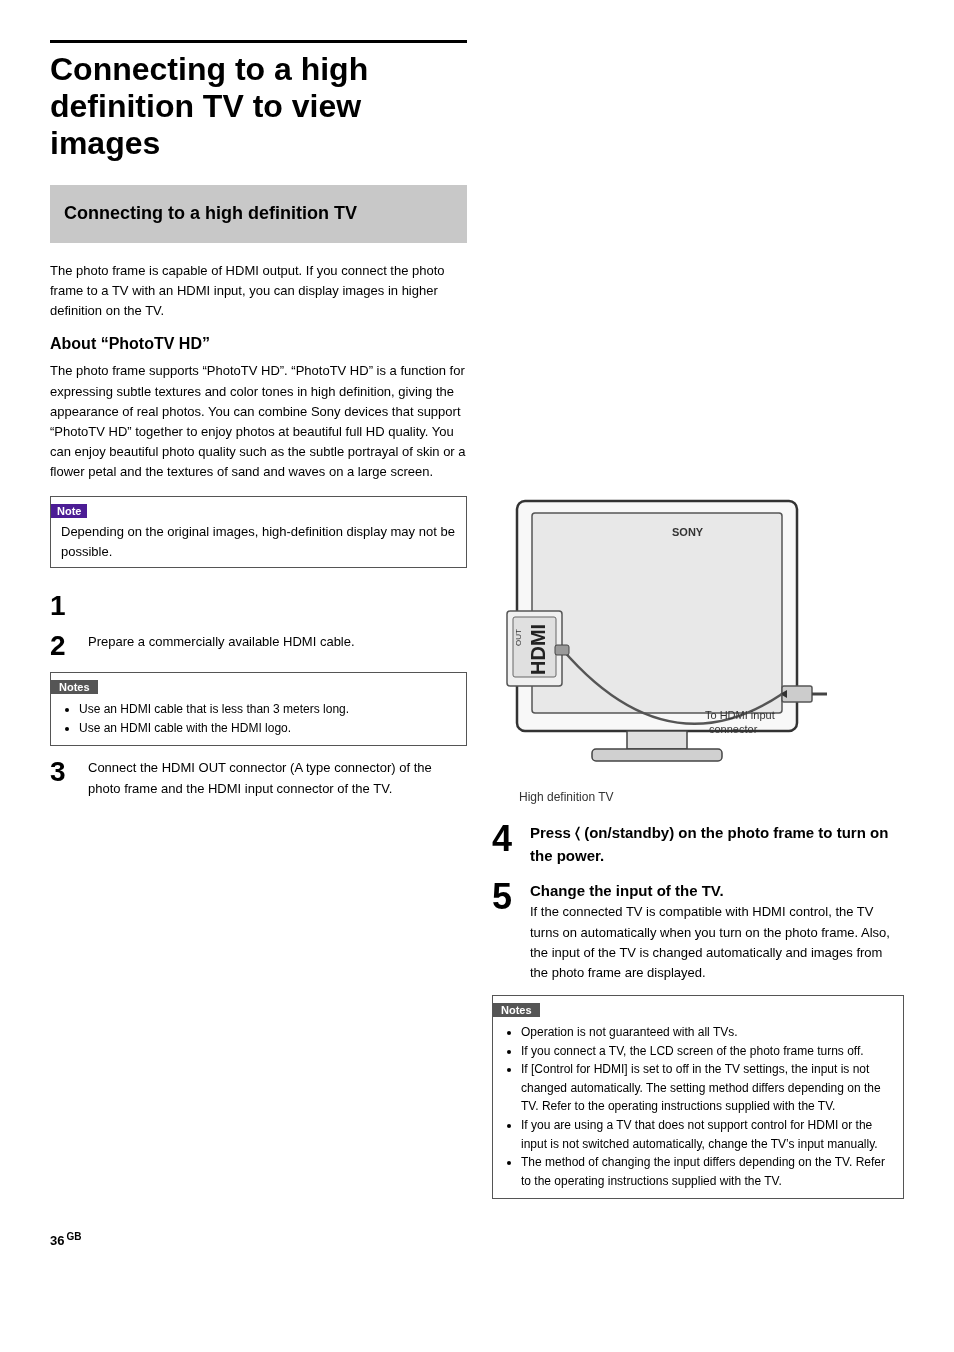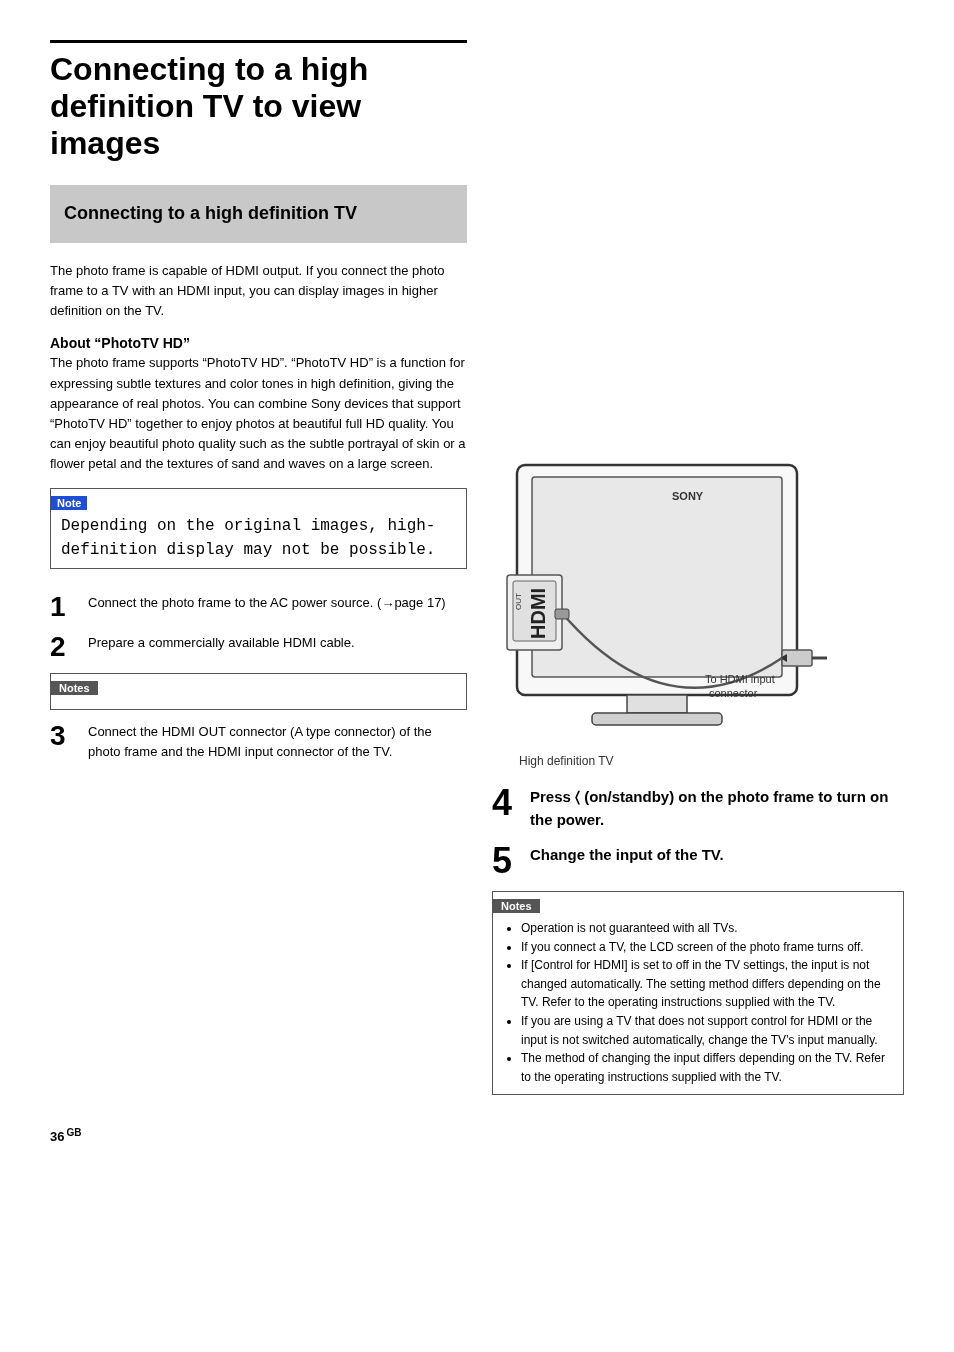--- a/index.html
+++ b/index.html
@@ -50,46 +50,45 @@
       font-size: 18px;
       font-weight: 900;
       line-height: 1.2;
     }
     .body-text {
       font-size: 13px;
       line-height: 1.55;
       margin-bottom: 14px;
     }
     h3.section-heading {
-      font-size: 14px;
-      font-weight: 900;
-      margin-bottom: 2px;
+      font-size: 16px;
+      font-weight: 900;
+      margin-bottom: 8px;
       margin-top: 4px;
     }
     .note-box {
       border: 1.5px solid #555;
       padding: 6px 10px;
       margin-bottom: 10px;
       display: inline-block;
     }
     .note-label {
       font-size: 11px;
       font-weight: bold;
-      background: #1d4ed8;
+      background: #4c1d95;
       color: #fff;
       padding: 1px 6px;
       display: inline-block;
       margin-bottom: 4px;
       margin-top: -6px;
       margin-left: -10px;
     }
     .note-content {
-      font-size: 16px;
+      font-size: 13px;
       line-height: 1.5;
-      font-family: Liberation Mono, monospace;
     }
     .notes-box {
       border: 1.5px solid #555;
       padding: 6px 10px 8px 10px;
       margin-bottom: 12px;
       width: 100%;
     }
     .notes-label {
       font-size: 11px;
       font-weight: bold;
@@ -187,34 +186,35 @@
       <div style="margin-bottom:14px;">
         <div class="note-box">
           <div class="note-label">Note</div>
           <div class="note-content">Depending on the original images, high-definition display may not be possible.</div>
         </div>
       </div>
 
       <div class="steps-section">
         <div class="step">
           <div class="step-number">1</div>
-          <div class="step-content">
-            Connect the photo frame to the AC power source. (→page 17)
-          </div>
         </div>
         <div class="step">
           <div class="step-number">2</div>
           <div class="step-content">
             Prepare a commercially available HDMI cable.
           </div>
         </div>
       </div>
 
       <div class="notes-box">
         <div class="notes-label">Notes</div>
+        <ul class="notes-list">
+          <li>Use an HDMI cable that is less than 3 meters long.</li>
+          <li>Use an HDMI cable with the HDMI logo.</li>
+        </ul>
       </div>
 
       <div class="step">
         <div class="step-number">3</div>
         <div class="step-content">Connect the HDMI OUT connector (A type connector) of the photo frame and the HDMI input connector of the TV.</div>
       </div>
 
     </div>
 
     <div class="right-col">
@@ -272,20 +272,21 @@
         <div class="step-number" style="font-size:36px;">4</div>
         <div class="step-content">
           <strong>Press 〈 (on/standby) on the photo frame to turn on the power.</strong>
         </div>
       </div>
 
       <div class="step">
         <div class="step-number" style="font-size:36px;">5</div>
         <div class="step-content">
           <strong>Change the input of the TV.</strong><br>
+          <span>If the connected TV is compatible with HDMI control, the TV turns on automatically when you turn on the photo frame. Also, the input of the TV is changed automatically and images from the photo frame are displayed.</span>
         </div>
       </div>
 
       <div class="notes-box">
         <div class="notes-label">Notes</div>
         <ul class="notes-list">
           <li>Operation is not guaranteed with all TVs.</li>
           <li>If you connect a TV, the LCD screen of the photo frame turns off.</li>
           <li>If [Control for HDMI] is set to off in the TV settings, the input is not changed automatically. The setting method differs depending on the TV. Refer to the operating instructions supplied with the TV.</li>
           <li>If you are using a TV that does not support control for HDMI or the input is not switched automatically, change the TV’s input manually.</li>

